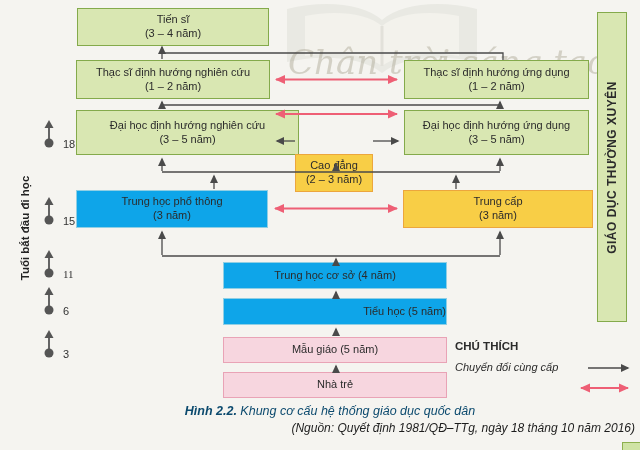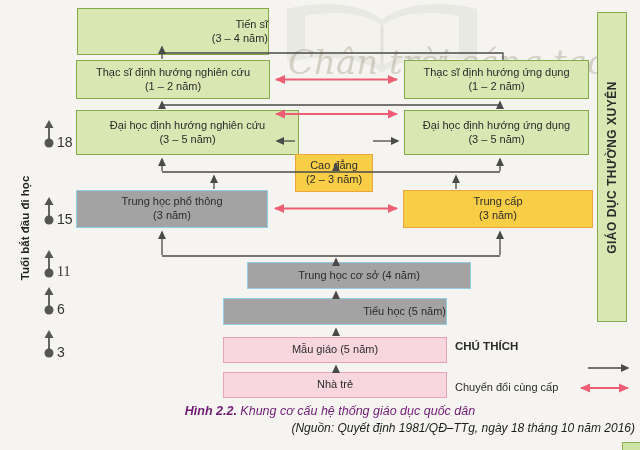--- a/index.html
+++ b/index.html
@@ -10,58 +10,58 @@
     color:#2b2b2b;
   }
   .box{
     position:absolute; display:flex; flex-direction:column;
     align-items:center; justify-content:center;
     font-size:11px; line-height:1.25; text-align:center; z-index:2;
     box-sizing:border-box;
   }
   .green{background:#d9e7b2;border:1.5px solid #84aa4b;}
   .yellow{background:#f8ce46;border:1.5px solid #eca63d;}
-  .blue{background:#a3a3a3;border:1.5px solid #90cfe4;}
+  .blue{background:#0ea5e9;border:1.5px solid #90cfe4;}
   .pink{background:#f7d6df;border:1.5px solid #e9a3b6;}
-  .b-tiensi{left:77px;top:8px;width:192px;height:47px;align-items:flex-end;}
+  .b-tiensi{left:77px;top:8px;width:192px;height:38px;}
   .b-thacsi-nc{left:76px;top:60px;width:194px;height:39px;}
   .b-thacsi-ud{left:404px;top:60px;width:185px;height:39px;}
   .b-daihoc-nc{left:76px;top:110px;width:223px;height:45px;}
   .b-caodang{left:295px;top:122px;width:78px;height:38px;margin-top:32px;}
   .b-daihoc-ud{left:404px;top:110px;width:185px;height:45px;}
   .b-thpt{left:76px;top:190px;width:192px;height:38px;}
   .b-trungcap{left:403px;top:190px;width:190px;height:38px;}
-  .b-thcs{left:223px;top:262px;width:224px;height:27px;margin-left:24px;}
+  .b-thcs{left:223px;top:262px;width:224px;height:27px;}
   .b-tieuhoc{left:223px;top:298px;width:224px;height:27px;align-items:flex-end;}
   .b-maugiao{left:223px;top:337px;width:224px;height:26px;}
   .b-nhatre{left:223px;top:372px;width:224px;height:26px;}
   .gdtx{
     left:597px;top:12px;width:30px;height:310px;
     font-weight:bold;font-size:12px;letter-spacing:.5px;
   }
   .gdtx span{
     transform:rotate(-90deg);white-space:nowrap;
   }
   #arrows{position:absolute;left:0;top:0;z-index:3;}
   .age-axis-label{
     position:absolute;left:25px;top:228px;
     transform:translate(-50%,-50%) rotate(-90deg);
     font-weight:bold;font-size:11.5px;white-space:nowrap;z-index:2;color:#222;
   }
   .age-marker{position:absolute;display:flex;align-items:flex-end;z-index:2;}
-  .age-marker span{font-size:14px;color:#333;margin-left:1px;margin-bottom:-1px;}
+  .age-marker span{font-size:11px;color:#333;margin-left:7px;margin-bottom:-1px;}
   .am-18{left:42px;top:119px;} .am-15{left:42px;top:196px;}
   .am-11{left:42px;top:249px;font-family:Liberation Serif, serif;} .am-6{left:42px;top:286px;}
   .am-3{left:42px;top:329px;}
   .legend-title{position:absolute;left:455px;top:340px;font-size:11.5px;font-weight:bold;z-index:2;}
   .legend-label-1{position:absolute;left:455px;top:361px;font-size:11px;z-index:2;}
-  .legend-label-2{position:absolute;left:455px;top:381px;font-size:11px;z-index:2;}
+  .legend-label-2{position:absolute;left:455px;top:361px;font-size:11px;z-index:2;font-style:italic;}
   .caption-1{
     position:absolute;left:80px;top:404px;width:500px;text-align:center;
-    font-size:12.5px;font-style:italic;z-index:2;color:#701a75;
+    font-size:12.5px;font-style:italic;z-index:2;color:#0c4a6e;
   }
   .caption-1 .fig{font-weight:bold;}
   .caption-2{
     position:absolute;left:250px;top:421px;width:385px;text-align:right;
     font-size:12px;font-style:italic;z-index:2;color:#1d1d1d;
   }
   .watermark-text{
     position:absolute;left:288px;top:42px;z-index:1;
     font-family:"DejaVu Serif","Liberation Serif",serif;
     font-style:italic;font-size:34px;color:rgba(183,178,162,0.55);

